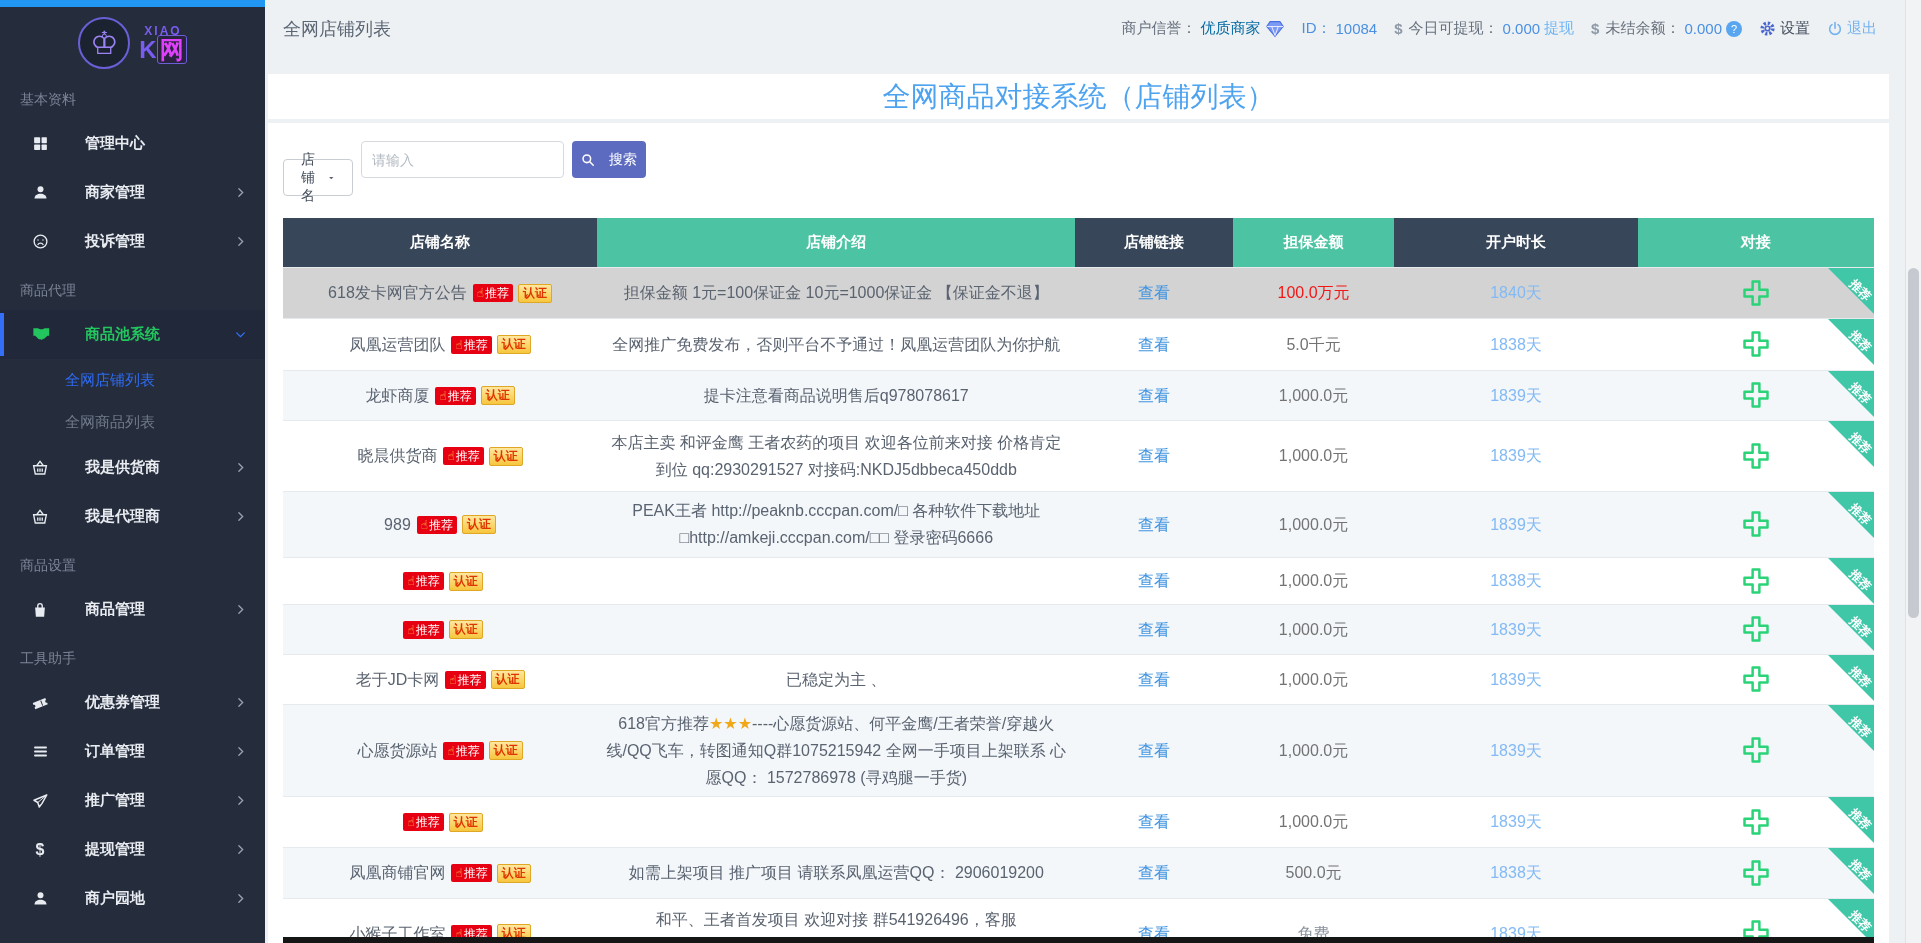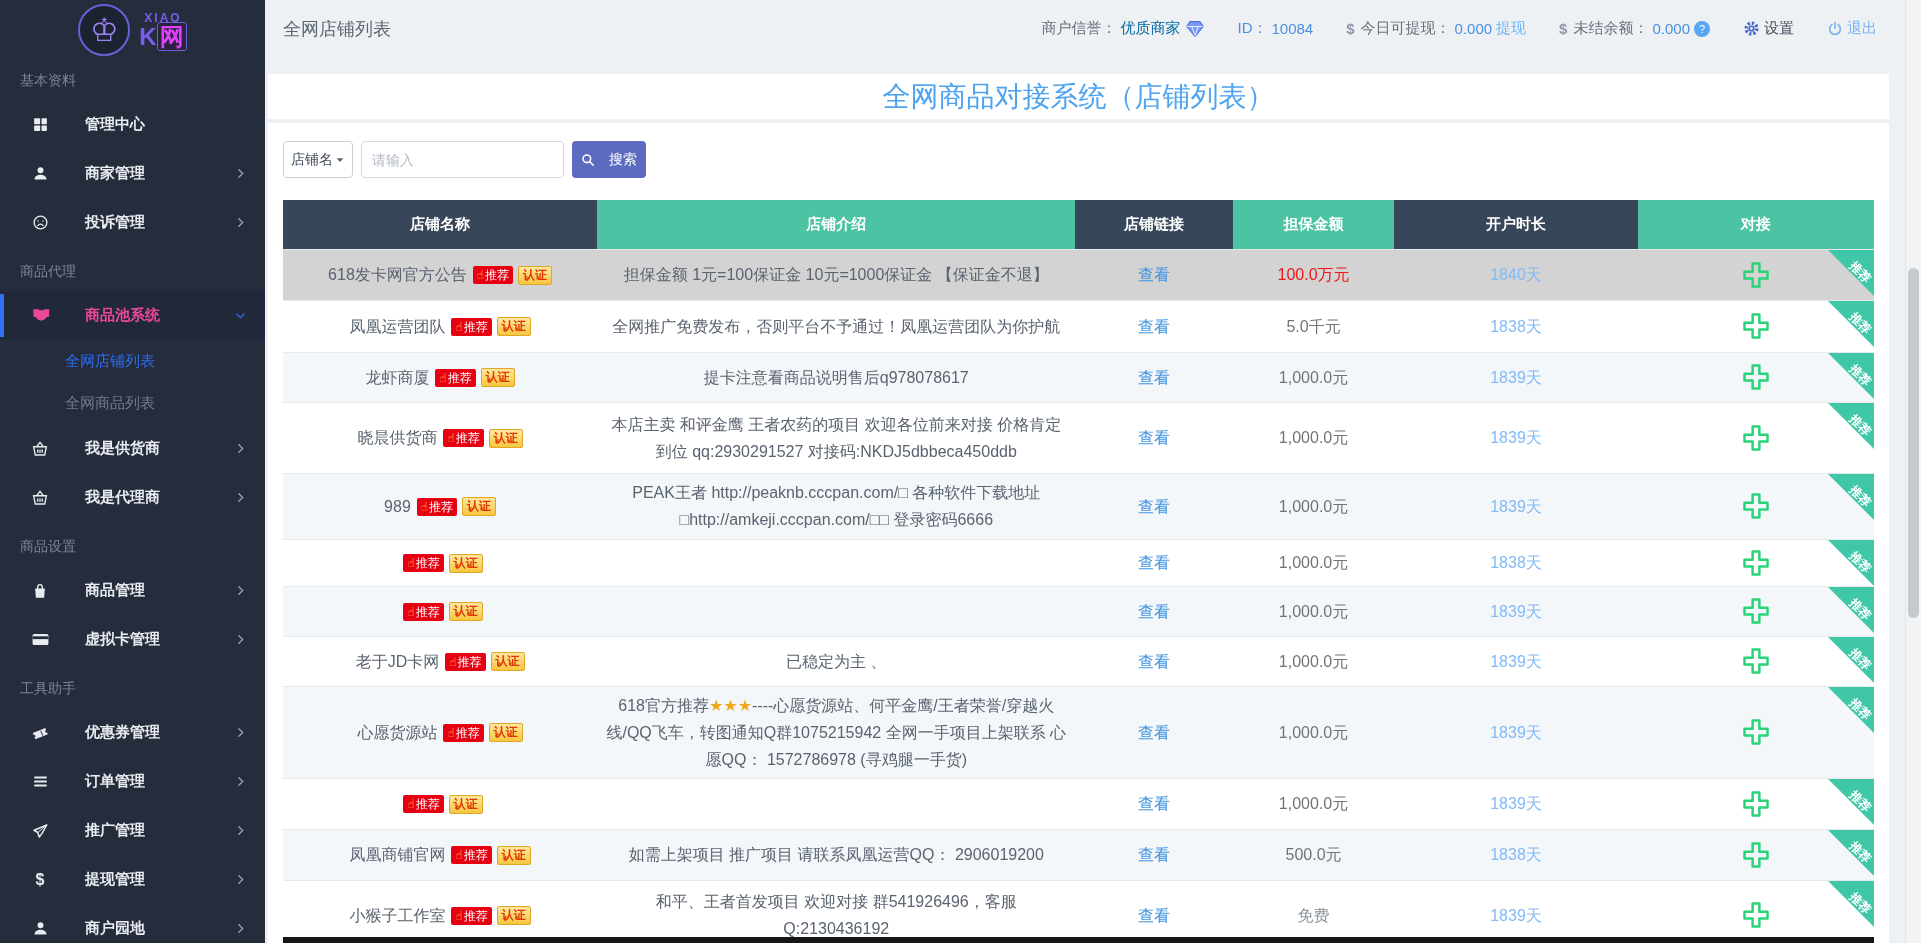--- a/index.html
+++ b/index.html
@@ -17,46 +17,46 @@
   .logo-row { display: flex; align-items: center; justify-content: center; gap: 9px; height: 64px; margin-top: 4px; }
   .logo-circle { width: 52px; height: 52px; border-radius: 50%; background: #1c2330; border: 2px solid #6b5fd8; color: #9b82f2; font-size: 32px; display: flex; align-items: center; justify-content: center; }
   .logo-text .xiao { color: #7a5cf0; font-size: 12px; font-weight: bold; letter-spacing: 2px; text-align: center; }
   .logo-text .kline { font-size: 24px; font-weight: bold; line-height: 24px; }
   .logo-text .kline .k { color: #7a5cf0; }
   .logo-text .kline .net { color: #e040fb; background: #2a2340; padding: 0 2px; border: 1px solid #6b5fd8; border-radius: 3px; }
   .section-label { color: #7b8496; font-size: 14px; padding: 16px 20px 10px; }
   .nav-item { height: 49px; display: flex; align-items: center; padding: 0 18px 0 30px; cursor: pointer; position: relative; font-size: 15px; font-weight: bold; color: #e8ebf0; gap: 20px; }
   .nav-item .ic { width: 20px; margin-right: 15px; display: flex; justify-content: center; align-items: center; }
   .nav-item .arrow { margin-left: auto; display: flex; align-items: center; }
-  .nav-item.active { color: #ec4899; background: #202839; }
+  .nav-item.active { color: #22c55e; background: #202839; }
   .nav-item.active::before { content: ""; position: absolute; left: 0; top: 3px; bottom: 3px; width: 4px; background: #3370f6; }
   .sub-item { height: 42px; display: flex; align-items: center; padding-left: 65px; font-size: 15px; color: #707a8a; cursor: pointer; }
   .sub-item.active { color: #2e6bf0; }
 
   
   .main { flex: 1; min-width: 0; display: flex; flex-direction: column; }
   .topbar { height: 57px; display: flex; align-items: center; padding: 0 44px 0 18px; background: #eef1f4; }
   .topbar h1 { font-size: 18px; font-weight: normal; color: #5b6674; }
-  .tb-right { margin-left: auto; display: flex; align-items: center; gap: 33px; font-size: 15px; color: #66707c; }
+  .tb-right { margin-left: auto; display: flex; align-items: center; gap: 17px; font-size: 15px; color: #66707c; }
   .grp { display: flex; align-items: center; gap: 4px; white-space: nowrap; }
   .red { color: #0369a1; }
   .blue { color: #4a90e2; }
   .blue-light { color: #6db4f5; cursor: pointer; }
   .dollar { color: #8d99a6; font-weight: bold; margin-right: 2px; }
   .qmark { width: 16px; height: 16px; border-radius: 50%; background: #58a6f0; color: #fff; font-size: 11px; display: inline-flex; align-items: center; justify-content: center; cursor: pointer; }
   .settings-grp { color: #454f5c; cursor: pointer; }
   .logout-grp { color: #74b2ef; cursor: pointer; }
 
   .content { flex: 1; padding: 17px 32px 0 3px; display: flex; flex-direction: column; overflow: hidden; }
   .title-card { background: #fff; height: 45px; flex: 0 0 45px; display: flex; align-items: center; justify-content: center; margin-bottom: 4px; }
   .title-card h2 { font-size: 28px; font-weight: normal; color: #4da3f0; }
   .main-card { background: #fff; flex: 1; padding: 18px 15px 0; position: relative; overflow: hidden; }
 
   .search-row { display: flex; gap: 8px; margin-bottom: 22px; }
-  .select-box { width: 70px; height: 37px; border: 1px solid #c9ced4; border-radius: 4px; background: #fff; display: flex; align-items: center; justify-content: space-between; padding: 0 7px; font-size: 14px; color: #454f5c; cursor: pointer; }
+  .select-box { width: 70px; height: 37px; border: 1px solid #c9ced4; border-radius: 4px; background: #fff; display: flex; align-items: center; justify-content: space-between; padding: 0 17px; font-size: 14px; color: #454f5c; cursor: pointer; margin-top: 18px; }
   .search-input { width: 203px; height: 37px; border: 1px solid #d6dadf; border-radius: 4px; padding: 0 10px; font-size: 14px; color: #333; outline: none; }
   .search-input::placeholder { color: #b3bac2; }
   .search-btn { width: 74px; height: 37px; background: #5c6bc0; border: none; border-radius: 4px; color: #fff; font-size: 14px; display: flex; align-items: center; justify-content: center; gap: 14px; cursor: pointer; }
 
   table { width: 100%; border-collapse: collapse; table-layout: fixed; }
   th { height: 49px; color: #fff; font-size: 15px; font-weight: bold; text-align: center; }
   .th-dark { background: #38465a; }
   .th-green { background: #4cc3a2; }
   td { border-top: 1px solid #e7eaec; padding: 5px 8px; text-align: center; font-size: 16px; color: #5a6370; line-height: 27px; vertical-align: middle; }
   tr.row-gray td { background: #d3d3d3; }
@@ -188,34 +188,20 @@
       </div>
       <div class="section-label">商品设置</div>
       <div class="nav-item">
         <span class="ic">
           <svg viewBox="0 0 24 24" width="18" height="18">
             <path d="M5.5 8.5h13L17.5 21h-11z" fill="currentColor"></path>
             <path d="M9 10V6.5a3 3 0 016 0V10" fill="none" stroke="currentColor" stroke-width="1.8"></path>
           </svg>
         </span>
         <span>商品管理</span>
-        <span class="arrow">
-          <svg viewBox="0 0 24 24" width="13" height="13" fill="none" stroke="#9aa3b2" stroke-width="2.4" stroke-linecap="round">
-            <path d="M9 5l7 7-7 7"></path>
-          </svg>
-        </span>
-      </div>
-      <div class="nav-item">
-        <span class="ic">
-          <svg viewBox="0 0 24 24" width="19" height="19">
-            <rect x="2" y="5" width="20" height="14" rx="2" fill="currentColor"></rect>
-            <rect x="2" y="8" width="20" height="3.5" fill="#252d3d"></rect>
-          </svg>
-        </span>
-        <span>虚拟卡管理</span>
         <span class="arrow">
           <svg viewBox="0 0 24 24" width="13" height="13" fill="none" stroke="#9aa3b2" stroke-width="2.4" stroke-linecap="round">
             <path d="M9 5l7 7-7 7"></path>
           </svg>
         </span>
       </div>
       <div class="section-label">工具助手</div>
       <div class="nav-item">
         <span class="ic">
           <svg viewBox="0 0 24 24" width="18" height="18">

